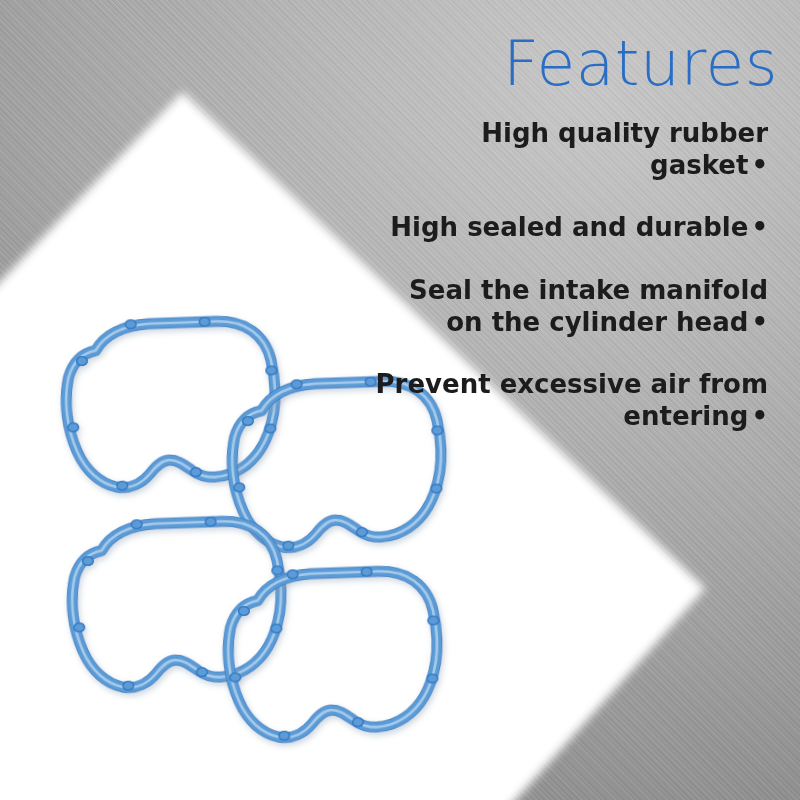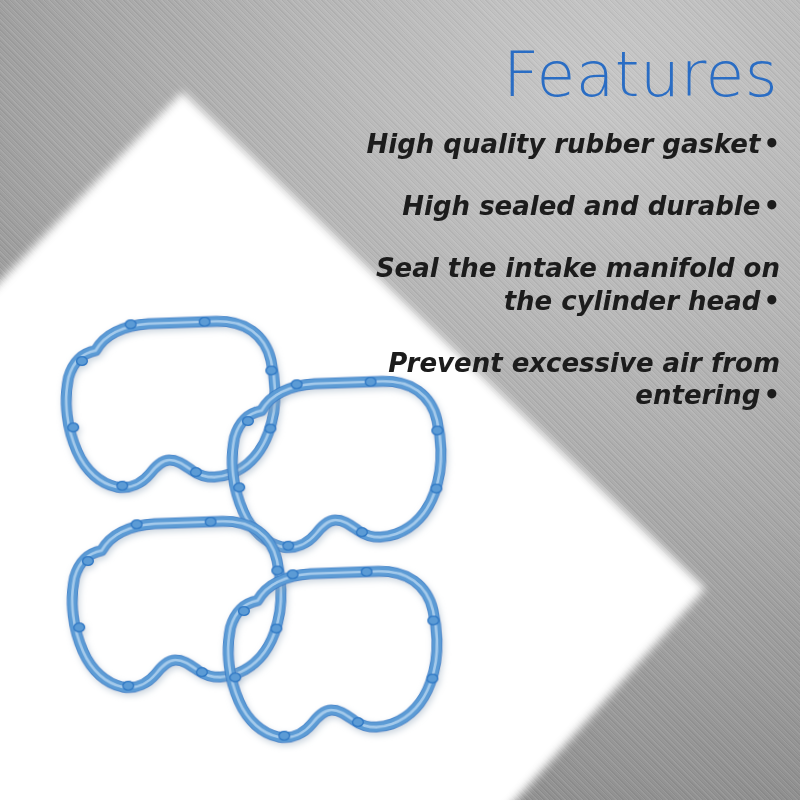--- a/index.html
+++ b/index.html
@@ -76,41 +76,40 @@
   }
   .gasket-svg {
     position: absolute;
     display: block;
   }
 
   
   .content {
     position: absolute;
     right: 20px;
-    top: 43px;
+    top: 32px;
     width: 420px;
     text-align: right;
   }
 
   .features-title {
     font-family: "DejaVu Sans", sans-serif;
     font-size: 63px;
     font-weight: 300;
     line-height: 1.0;
     color: #2a6dc4;
     letter-spacing: 0.5px;
     margin: 0 0 22px 0;
     padding-right: 2px;
   }
 
   .feature-list {
     list-style: none;
-    margin: 0;
+    margin: 12px;
     padding: 0;
-    font-style: italic;
   }
 
   .feature-item {
     font-family: "DejaVu Sans", sans-serif;
     font-size: 26px;
     font-weight: bold;
     line-height: 1.24;
     color: #1c1c1c;
     margin: 0 0 30px 0;
     padding: 0;

